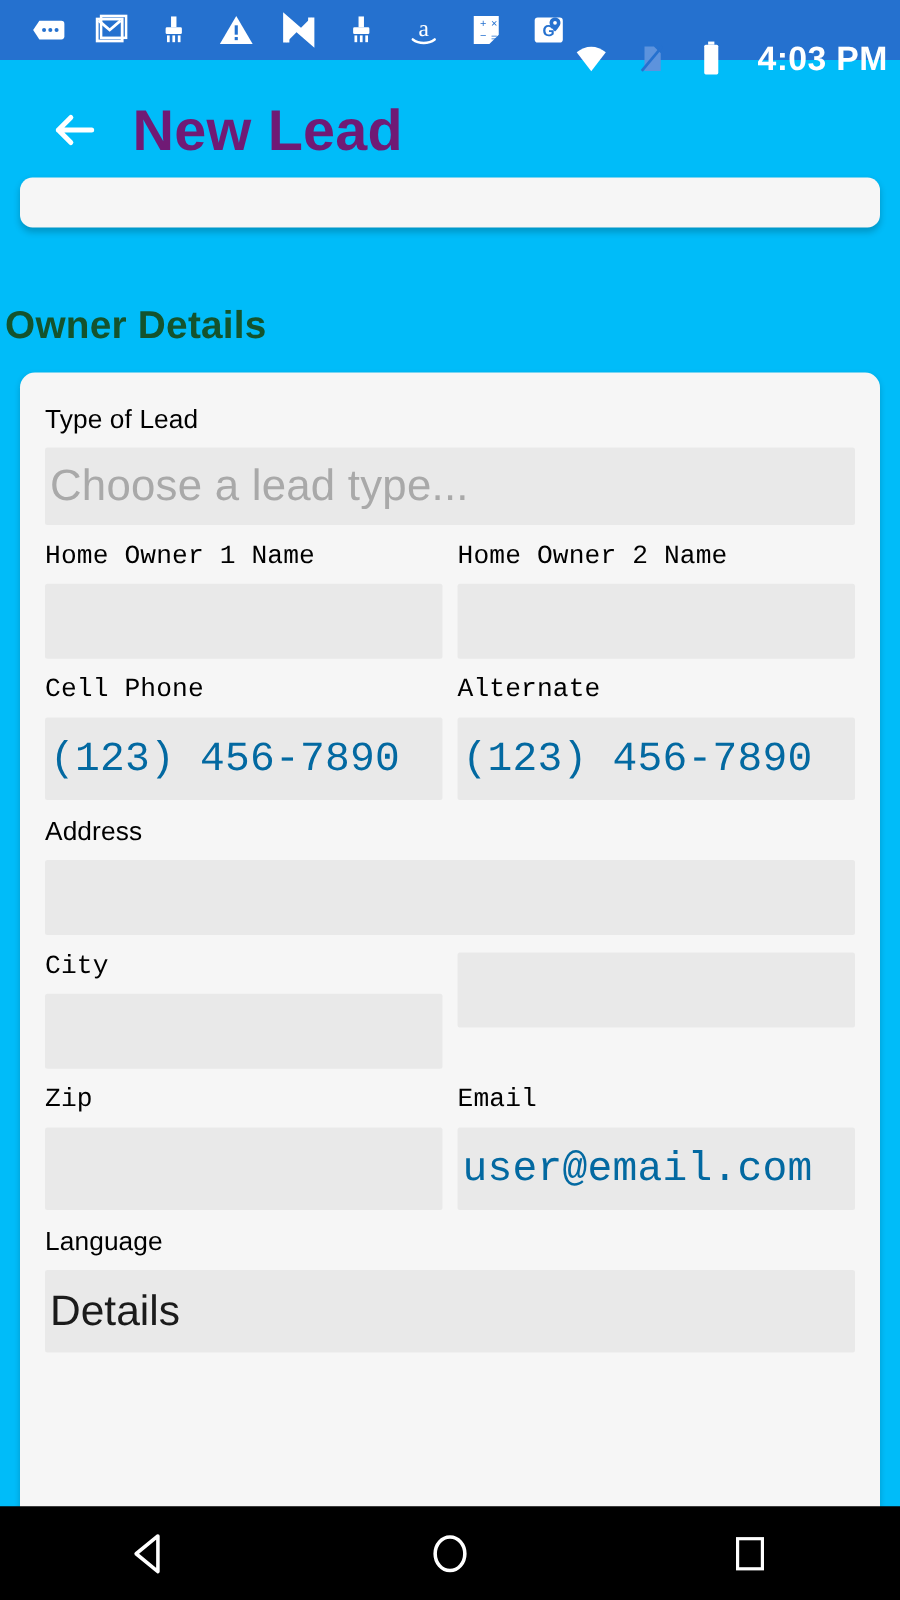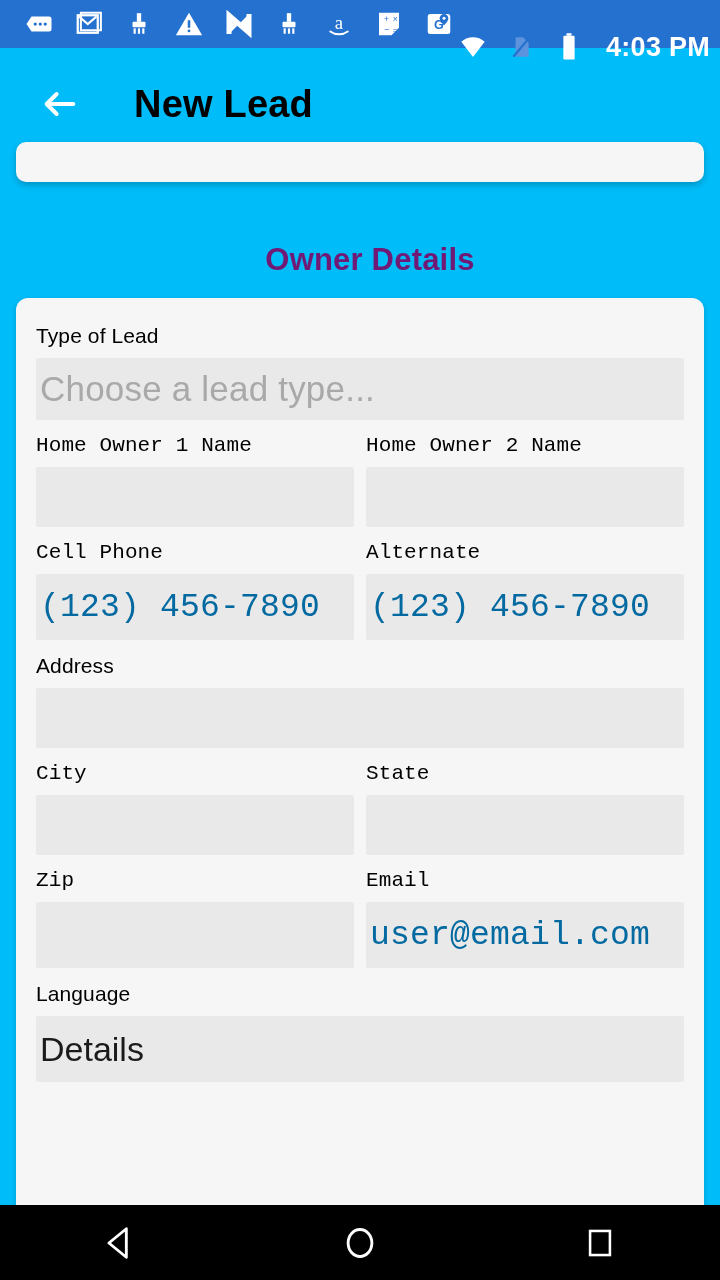--- a/index.html
+++ b/index.html
@@ -26,44 +26,44 @@
     margin-left:6px; white-space:nowrap;
   }
 
   
   .appbar {
     height:112px; background:#00bcf9;
     display:flex; align-items:center; padding:0 18px 0 34px;
   }
   .back-btn { width:52px; height:52px; display:flex; align-items:center; justify-content:center; cursor:pointer; }
   .appbar-title {
-    color:#000000; font-size:38px; font-weight:bold;
-    margin-left:48px; letter-spacing:0.2px; white-space:nowrap;
+    color:#701a75; font-size:46px; font-weight:bold;
+    margin-left:20px; letter-spacing:0.2px; white-space:nowrap;
   }
   .save-btn {
     margin-left:auto;
     background:#c5f03f; color:#14a9e0;
     font-size:30px; font-weight:bold; letter-spacing:1px;
     border:none; border-radius:8px;
     padding:16px 34px; cursor:pointer;
     font-family:"Liberation Sans", sans-serif;
   }
 
   
   .peek-card {
     position:absolute; left:16px; right:16px; top:-18px; height:40px;
     background:#f6f6f6; border-radius:10px;
     box-shadow:0 3px 6px rgba(0,0,0,0.22);
   }
   .peek-wrap { position:relative; height:60px; }
 
   
   .section-title {
-    color:#701a75; font-size:31px; font-weight:bold;
-    padding:22px 0 20px 20px; letter-spacing:0.2px;text-align:center;
+    color:#14532d; font-size:31px; font-weight:bold;
+    padding:22px 0 20px 4px; letter-spacing:0.2px;
   }
 
   
   .form-card {
     margin:0 16px; background:#f6f6f6;
     border-radius:12px 12px 0 0;
     box-shadow:0 2px 5px rgba(0,0,0,0.18);
     padding:26px 20px 0 20px;
     min-height:920px;
   }
@@ -259,21 +259,20 @@
     </div>
 
     <div class="row">
       <div class="field">
         <div class="field-label">City</div>
         <div class="field-input">
           <span class="ph small"></span>
         </div>
       </div>
       <div class="field">
-        <div class="field-label">State</div>
         <div class="field-input">
           <span class="ph small"></span>
         </div>
       </div>
     </div>
 
     <div class="row">
       <div class="field">
         <div class="field-label">Zip</div>
         <div class="field-input tall">

